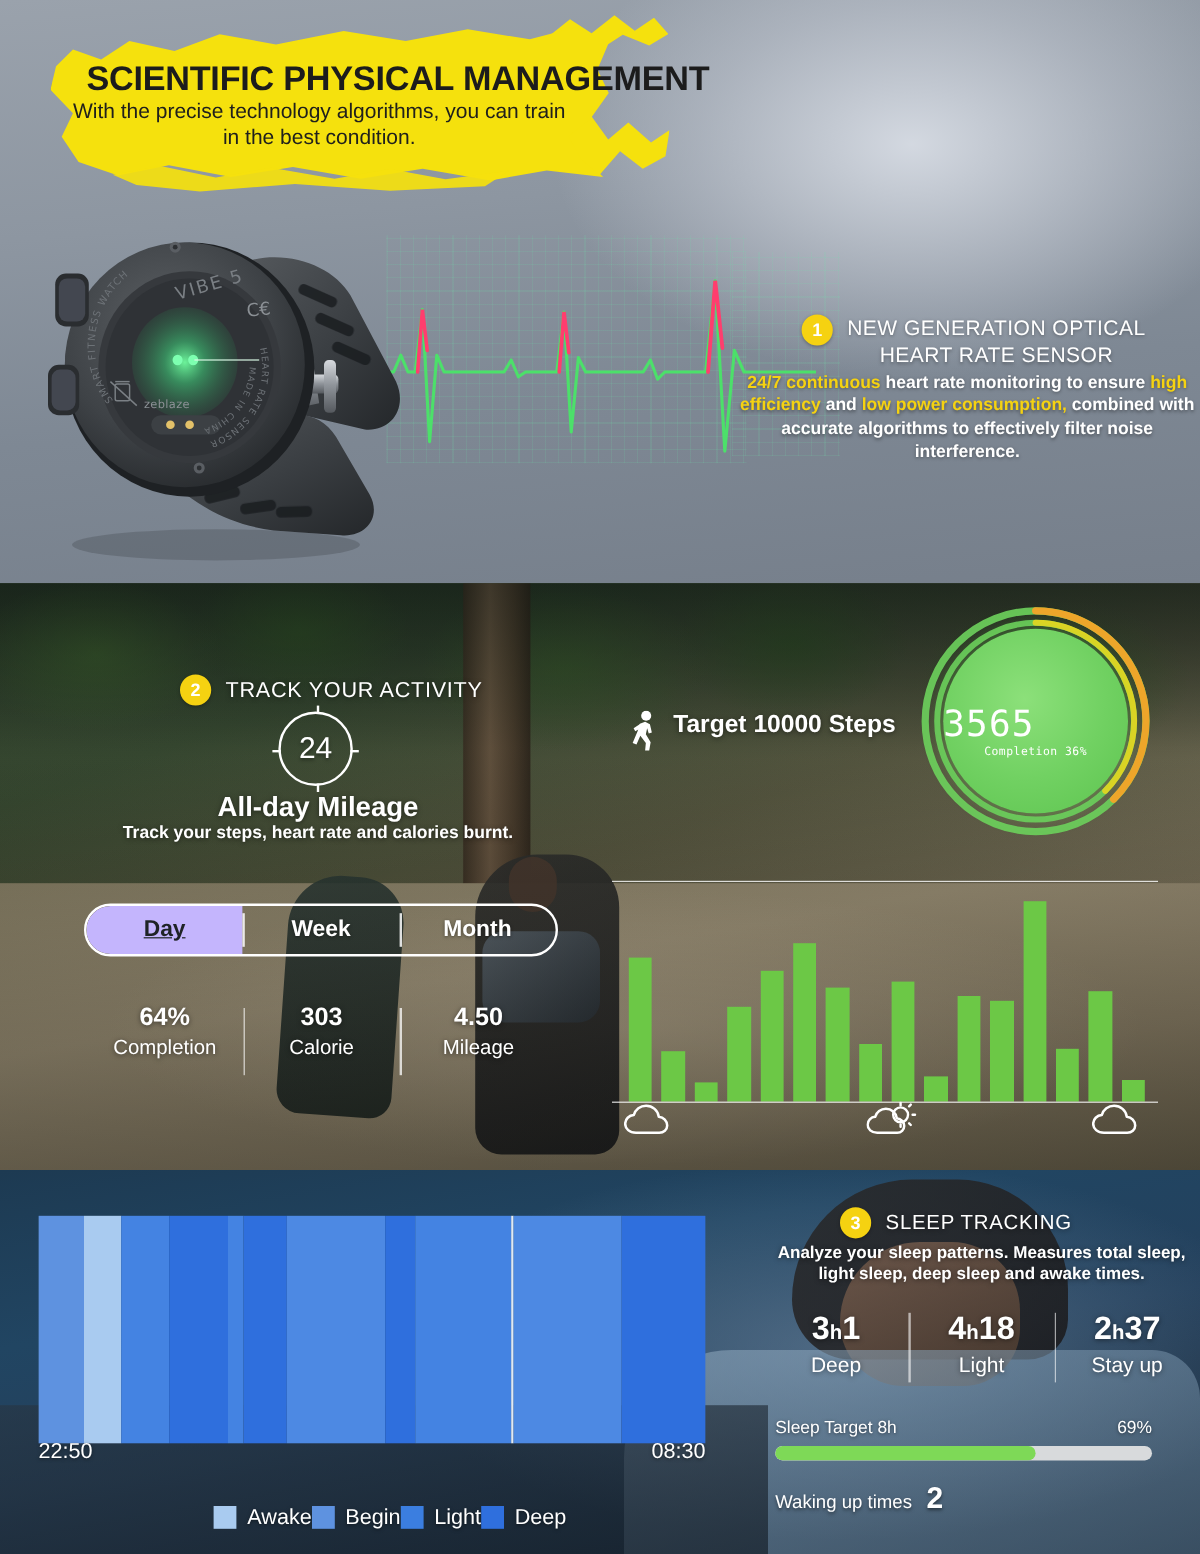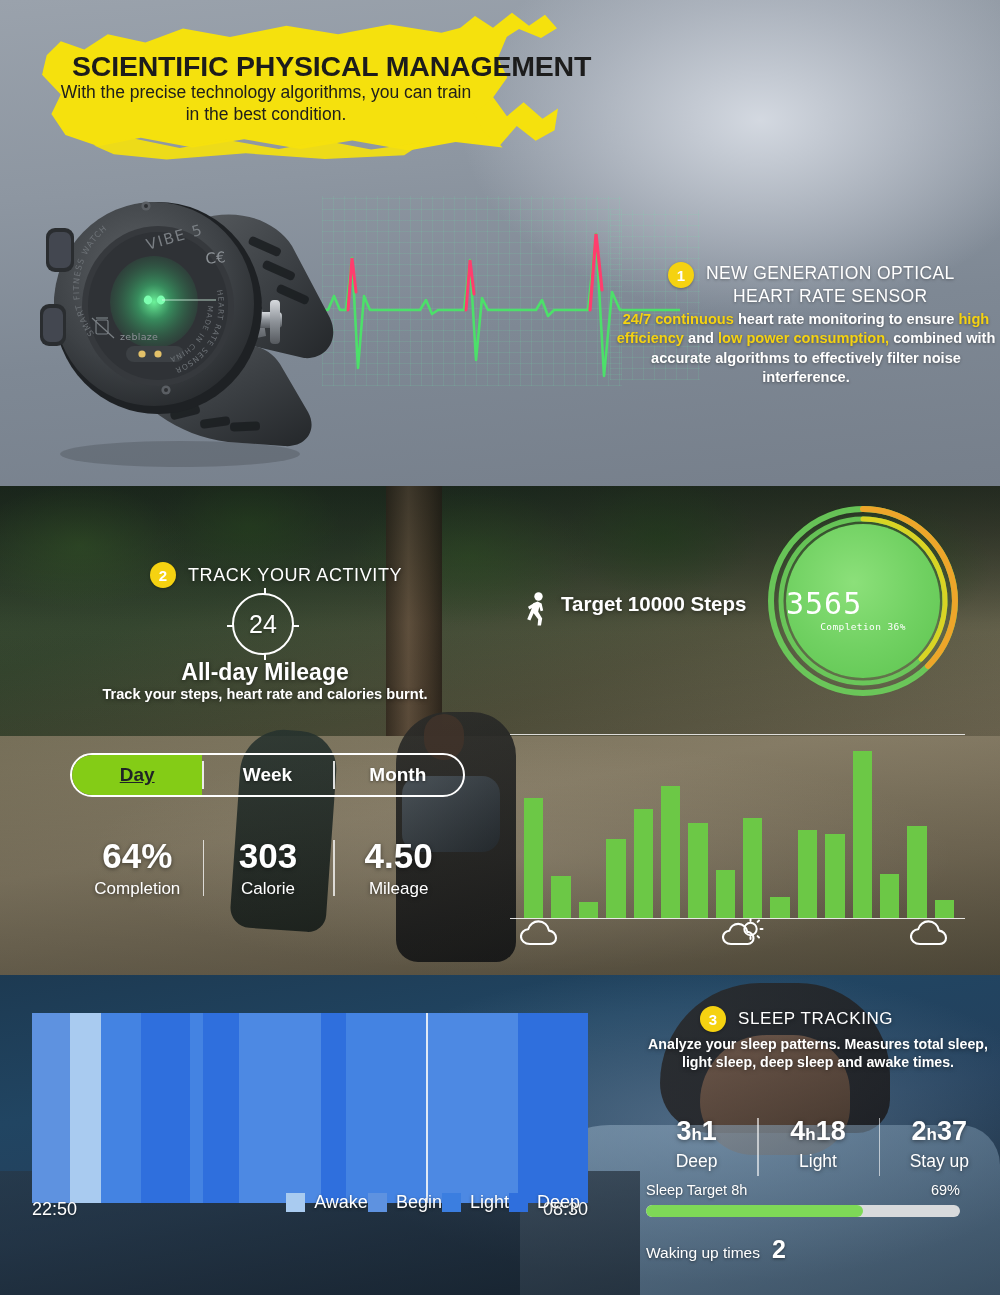--- a/index.html
+++ b/index.html
@@ -216,30 +216,30 @@
   }
   .tab {
     flex:1; display:flex; align-items:center; justify-content:center;
     font-size:19px; font-weight:700; color:#fff; position:relative;
     text-shadow:0 1px 3px rgba(0,0,0,.45);
   }
   .tab + .tab::before {
     content:""; position:absolute; left:0; top:6px; bottom:6px; width:2px; background:rgba(255,255,255,.85);
   }
   .tab.active {
-    background:#84cc16; color:#1f2326; border-radius:21px 0 0 21px; text-shadow:none;text-decoration:underline;
+    background:#c4b5fd; color:#1f2326; border-radius:21px 0 0 21px; text-shadow:none;text-decoration:underline;
   }
 
   
   .stats { position:absolute; left:72px; top:836px; width:392px; display:flex; }
   .stat { flex:1; text-align:center; position:relative; }
   .stat + .stat::before {
     content:""; position:absolute; left:0; top:4px; height:56px; width:1.6px; background:rgba(255,255,255,.75);
   }
-  .stat-val { font-size:35px; font-weight:700; color:#fff; text-shadow:0 1px 4px rgba(0,0,0,.5); }
+  .stat-val { font-size:21px; font-weight:700; color:#fff; text-shadow:0 1px 4px rgba(0,0,0,.5); }
   .stat-lbl { font-size:17px; color:#fff; margin-top:3px; text-shadow:0 1px 4px rgba(0,0,0,.55); }
 
   
   .barchart { position:absolute; left:510px; top:734px; width:455px; height:185px; }
   .bc-top { position:absolute; left:0; top:0; width:455px; height:1px; background:rgba(255,255,255,.8); }
   .bc-base { position:absolute; left:0; bottom:0; width:455px; height:1px; background:rgba(255,255,255,.85); }
   .bars { position:absolute; left:14px; bottom:1px; width:430px; height:176px; display:flex; align-items:flex-end; gap:8px; }
   .bar { flex:1; background:#6cc846; }
   .weather-row { position:absolute; left:510px; top:918px; width:455px; height:34px; }
   .wicon { position:absolute; color:#fff; }
@@ -277,36 +277,36 @@
     position:absolute; left:32px; top:1013px; width:556px; height:190px;
     display:flex; overflow:hidden;
   }
   .seg { height:100%; }
   .sleep-times {
     position:absolute; left:32px; top:1199px; width:556px;
     display:flex; justify-content:space-between;
     font-size:18px; color:#fff; text-shadow:0 1px 3px rgba(0,0,0,.5);
   }
   .legend {
-    position:absolute; left:70px; top:1192px; width:510px;
-    display:flex; justify-content:flex-end;
+    position:absolute; left:70px; top:1254px; width:510px;
+    display:flex; justify-content:center;
   }
   .leg-item { display:flex; align-items:center; gap:9px; }
   .leg-sw { width:19px; height:19px; }
   .leg-lbl { font-size:18px; color:#fff; text-shadow:0 1px 3px rgba(0,0,0,.5); }
 
   .f3-head { position:absolute; left:700px; top:1006px; display:flex; align-items:center; gap:12px; }
   .f3-title { font-size:17px; color:#fff; letter-spacing:.6px; white-space:nowrap; text-shadow:0 1px 4px rgba(0,0,0,.45); }
   .f3-body {
     position:absolute; left:640px; top:1035px; width:356px; text-align:center;
     font-size:14.2px; font-weight:700; color:#fff; line-height:1.3;
     text-shadow:0 1px 4px rgba(0,0,0,.5);
   }
   .sleep-stats { position:absolute; left:636px; top:1092px; width:364px; display:flex; }
-  .ss { flex:1; text-align:center; position:relative;margin-top:24px; }
+  .ss { flex:1; text-align:center; position:relative; }
   .ss + .ss::before {
     content:""; position:absolute; left:0; top:2px; height:58px; width:1.4px; background:rgba(255,255,255,.6);
   }
   .ss-val { font-size:27px; font-weight:700; color:#fff; text-shadow:0 1px 4px rgba(0,0,0,.5); }
   .ss-val .u { font-size:17px; font-weight:700; }
   .ss-lbl { font-size:17.5px; color:#fff; margin-top:4px; text-shadow:0 1px 4px rgba(0,0,0,.5); }
 
   .target-line {
     position:absolute; left:646px; top:1182px; width:314px;
     display:flex; justify-content:space-between; align-items:baseline;

